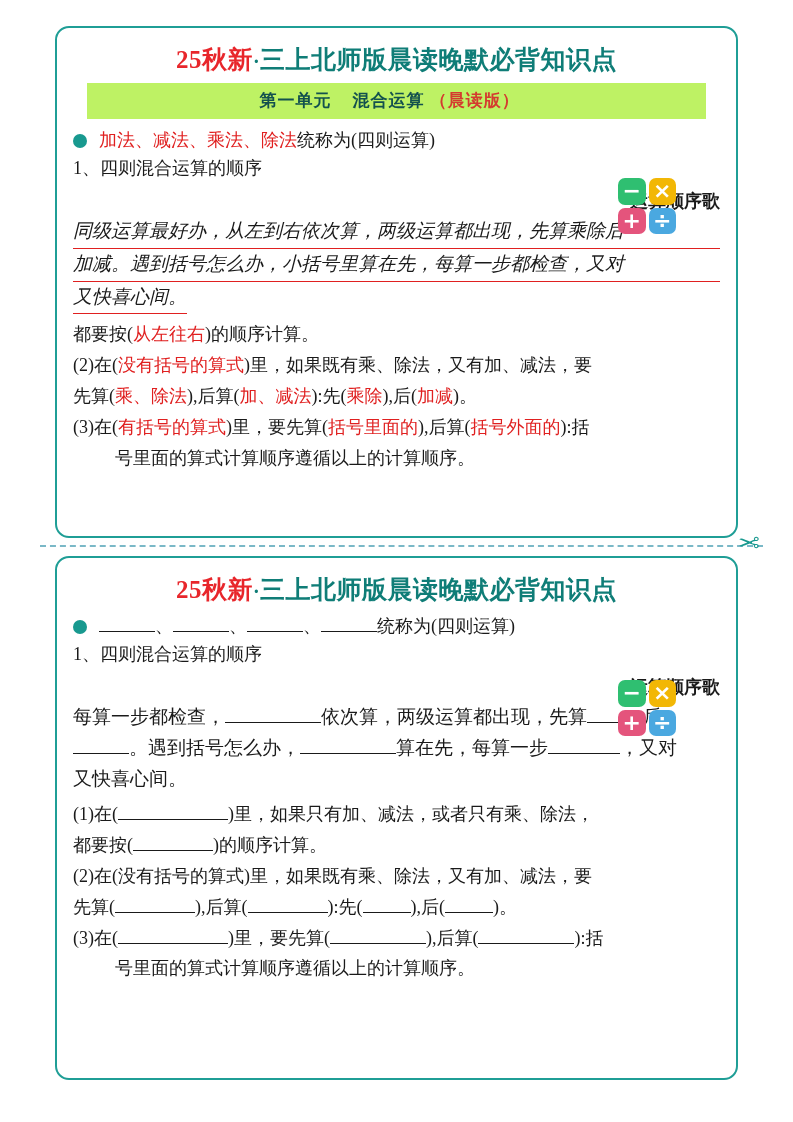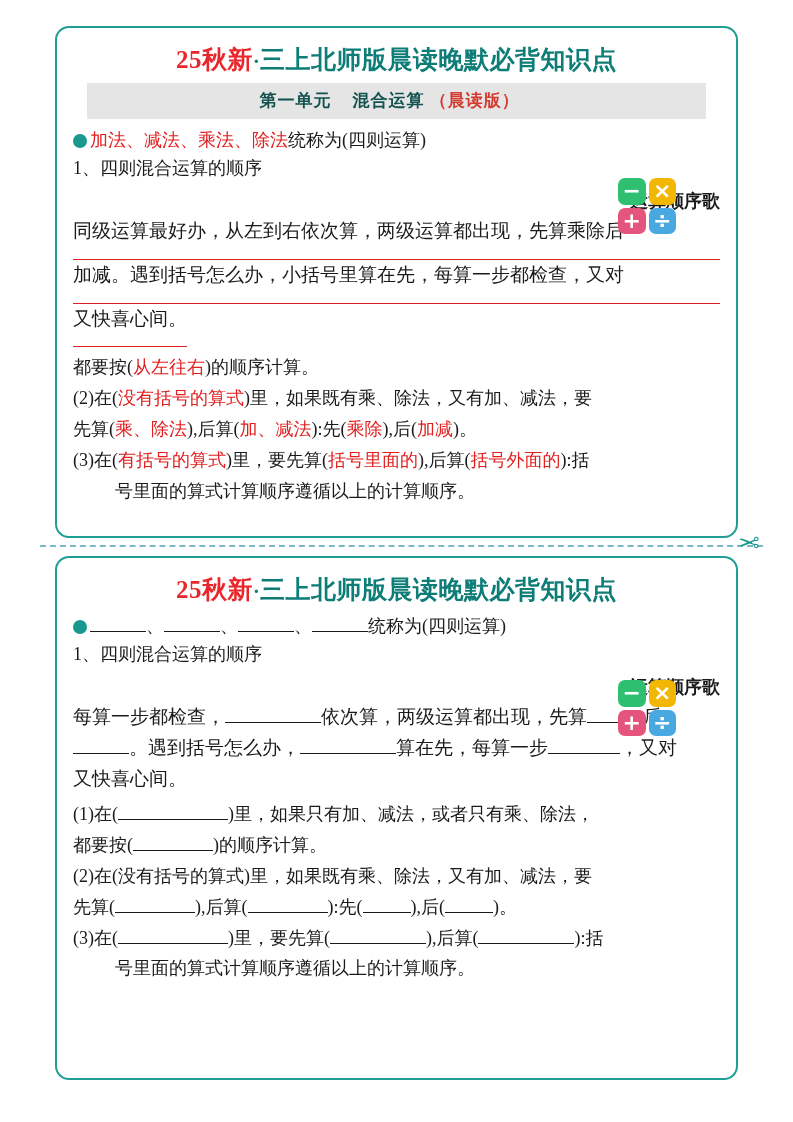--- a/index.html
+++ b/index.html
@@ -43,41 +43,41 @@
     letter-spacing: 0.5px;
     line-height: 1.25;
     margin: 6px 0 8px 0;
     white-space: nowrap;
   }
   .title .red { color: #e8262b; }
   .title .teal { color: #0f7d77; }
   .title .dot { color: #0f7d77; font-size: 20px; }
 
   .banner {
-    background: #e5e5e5;
+    background: #bef264;
     text-align: center;
     font-size: 17px;
     font-weight: bold;
     color: #13514e;
     padding: 6px 14px 7px 0;
     margin: 0 14px 8px 14px;
     letter-spacing: 1px;
   }
   .banner .ver-morning { color: #d43b2f; font-weight: bold; }
   .banner .ver-evening { color: #2c63c9; font-weight: bold; }
 
   .line {
     font-size: 18px;
     line-height: 1.55;
     margin: 1px 0;
   }
   .bullet-line {
     display: flex;
     align-items: flex-start;
-    gap: 3px;
+    gap: 12px;
     font-size: 18px;
     line-height: 1.5;
   }
   .bullet {
     width: 14px; height: 14px;
     border-radius: 50%;
     background: #18998f;
     display: inline-block;
     margin-top: 7px;
     flex: 0 0 auto;
@@ -91,21 +91,22 @@
     margin: 6px 0 3px 0;
   }
 
   .song-body {
     font-size: 19px;
     line-height: 1.62;
     margin: 0 0 6px 0;
   }
   .underline-red {
     border-bottom: 1.6px solid #e02020;
-    padding-bottom: 12px;
+    padding-bottom: 1px;
+    font-style: italic;
   }
 
   .item {
     font-size: 18px;
     line-height: 1.6;
     margin: 2px 0;
   }
   .indent {
     padding-left: 42px;
   }

